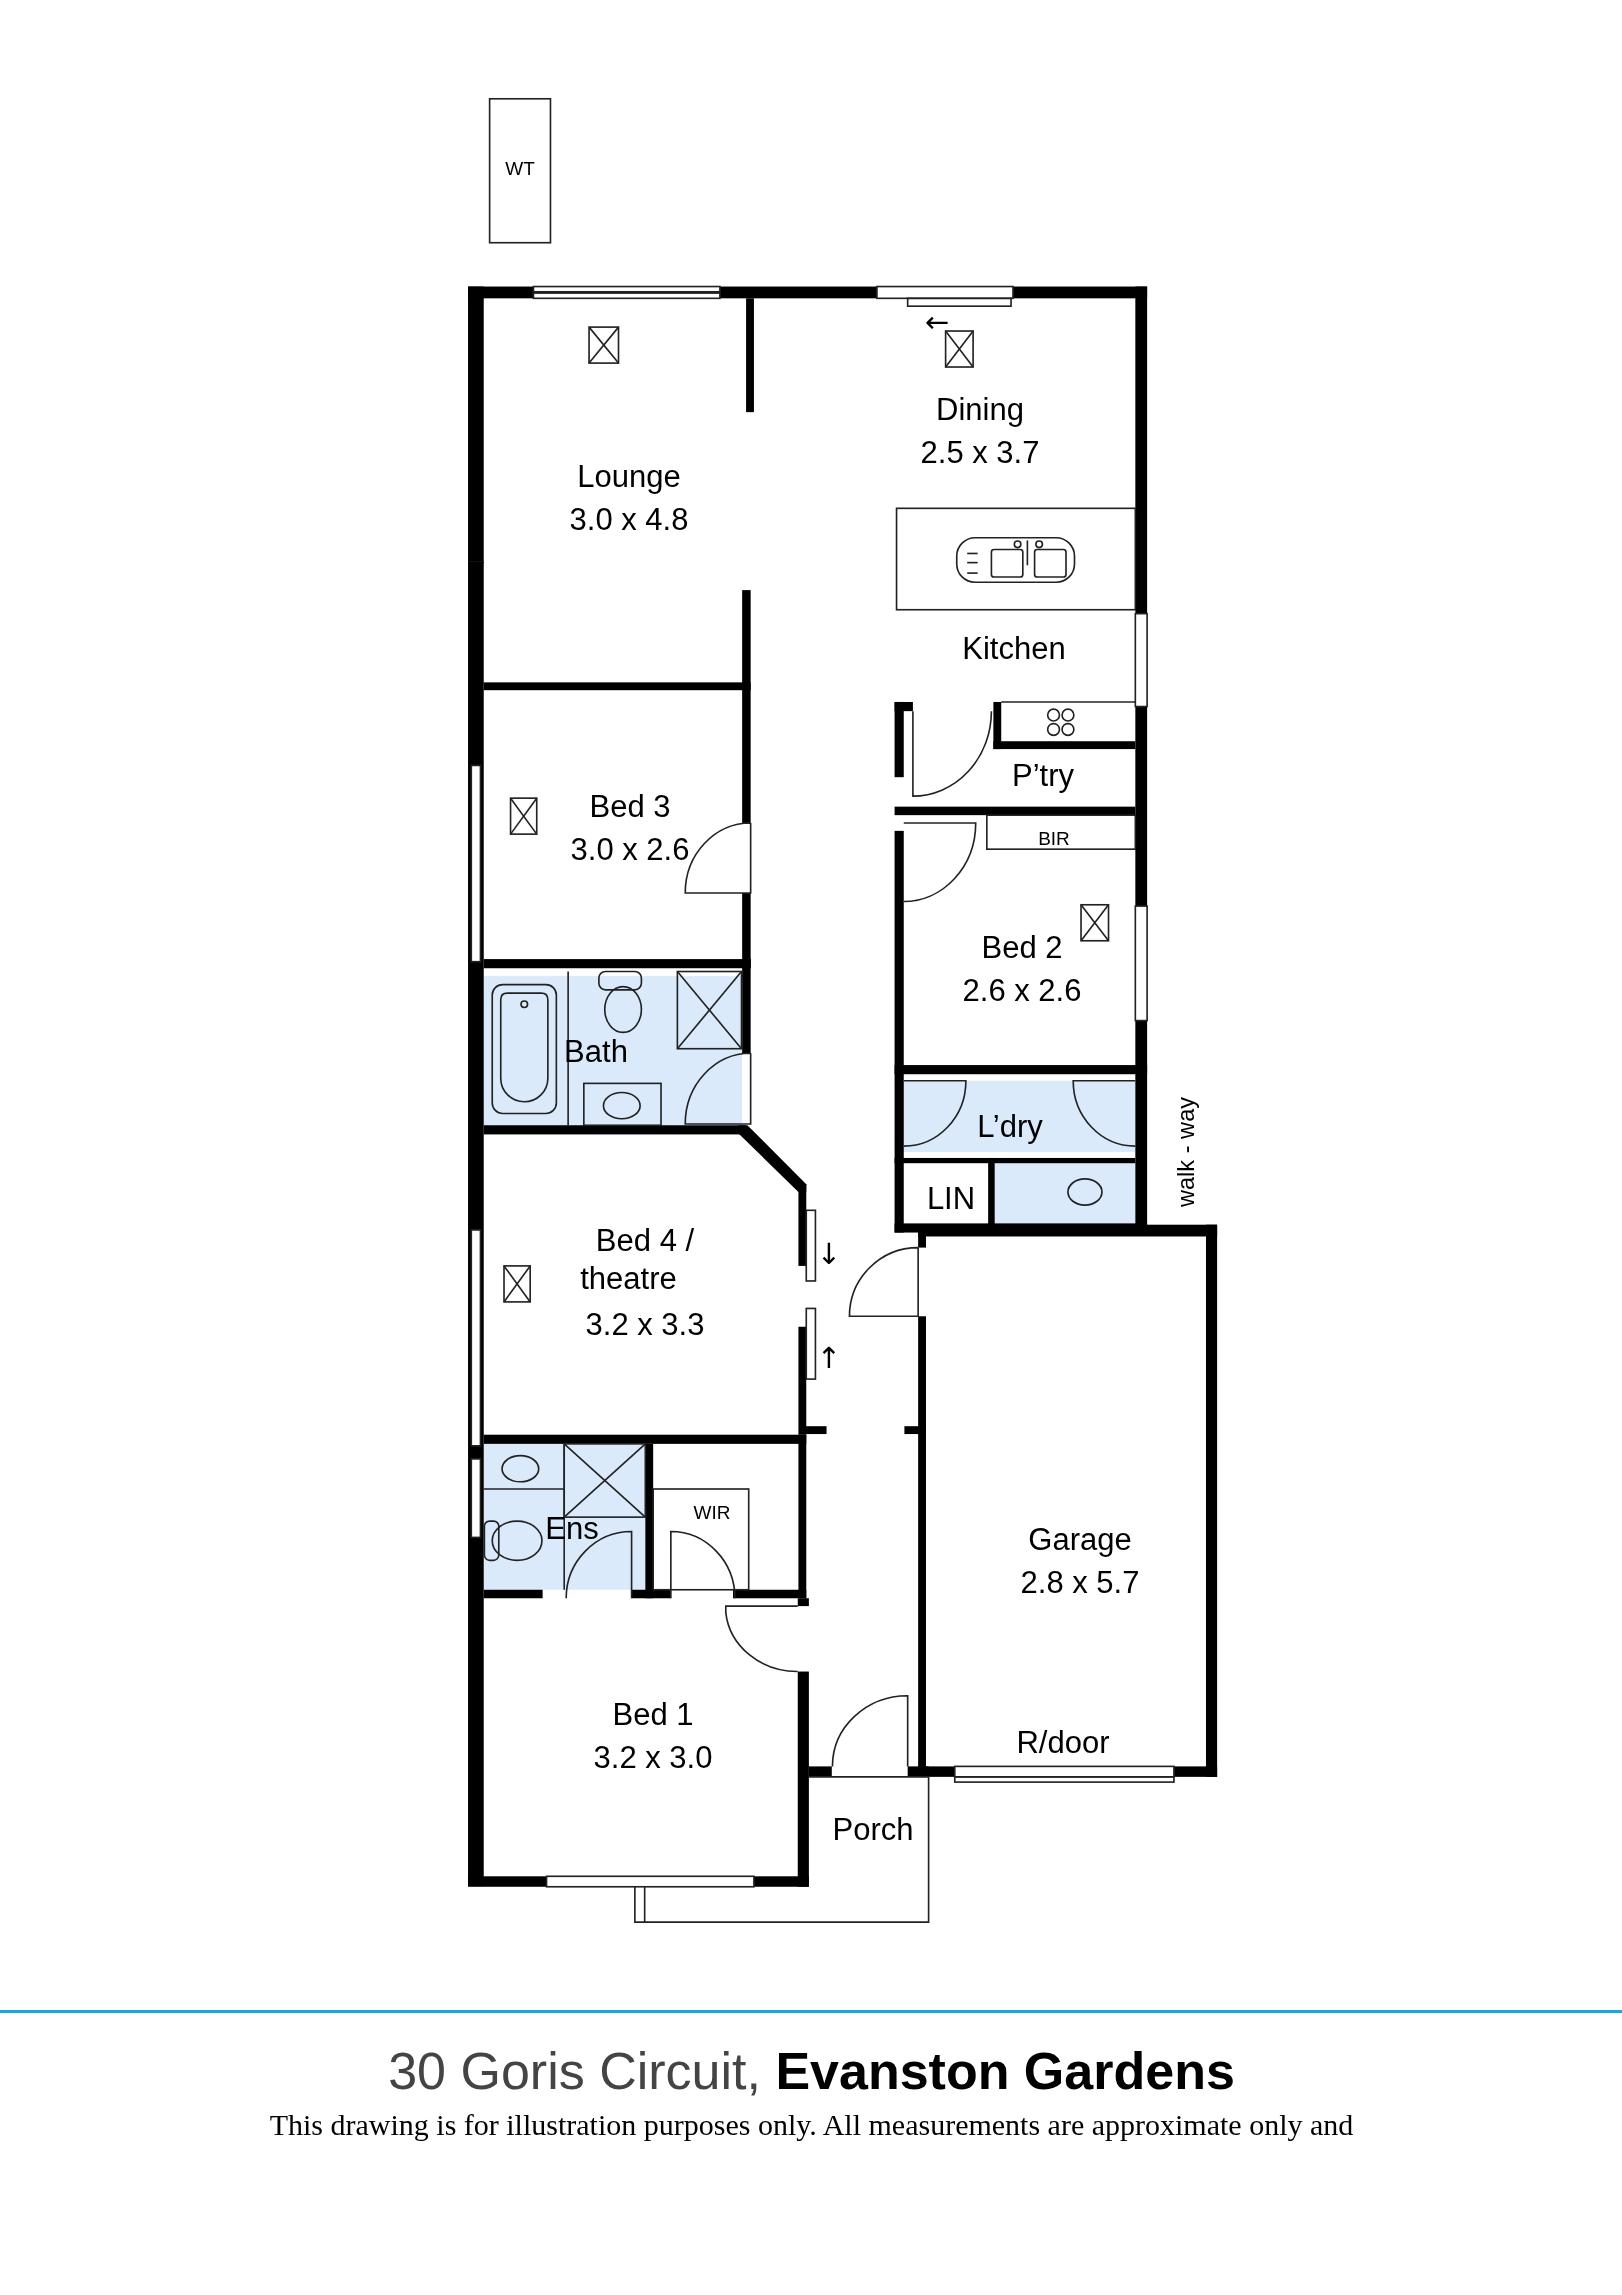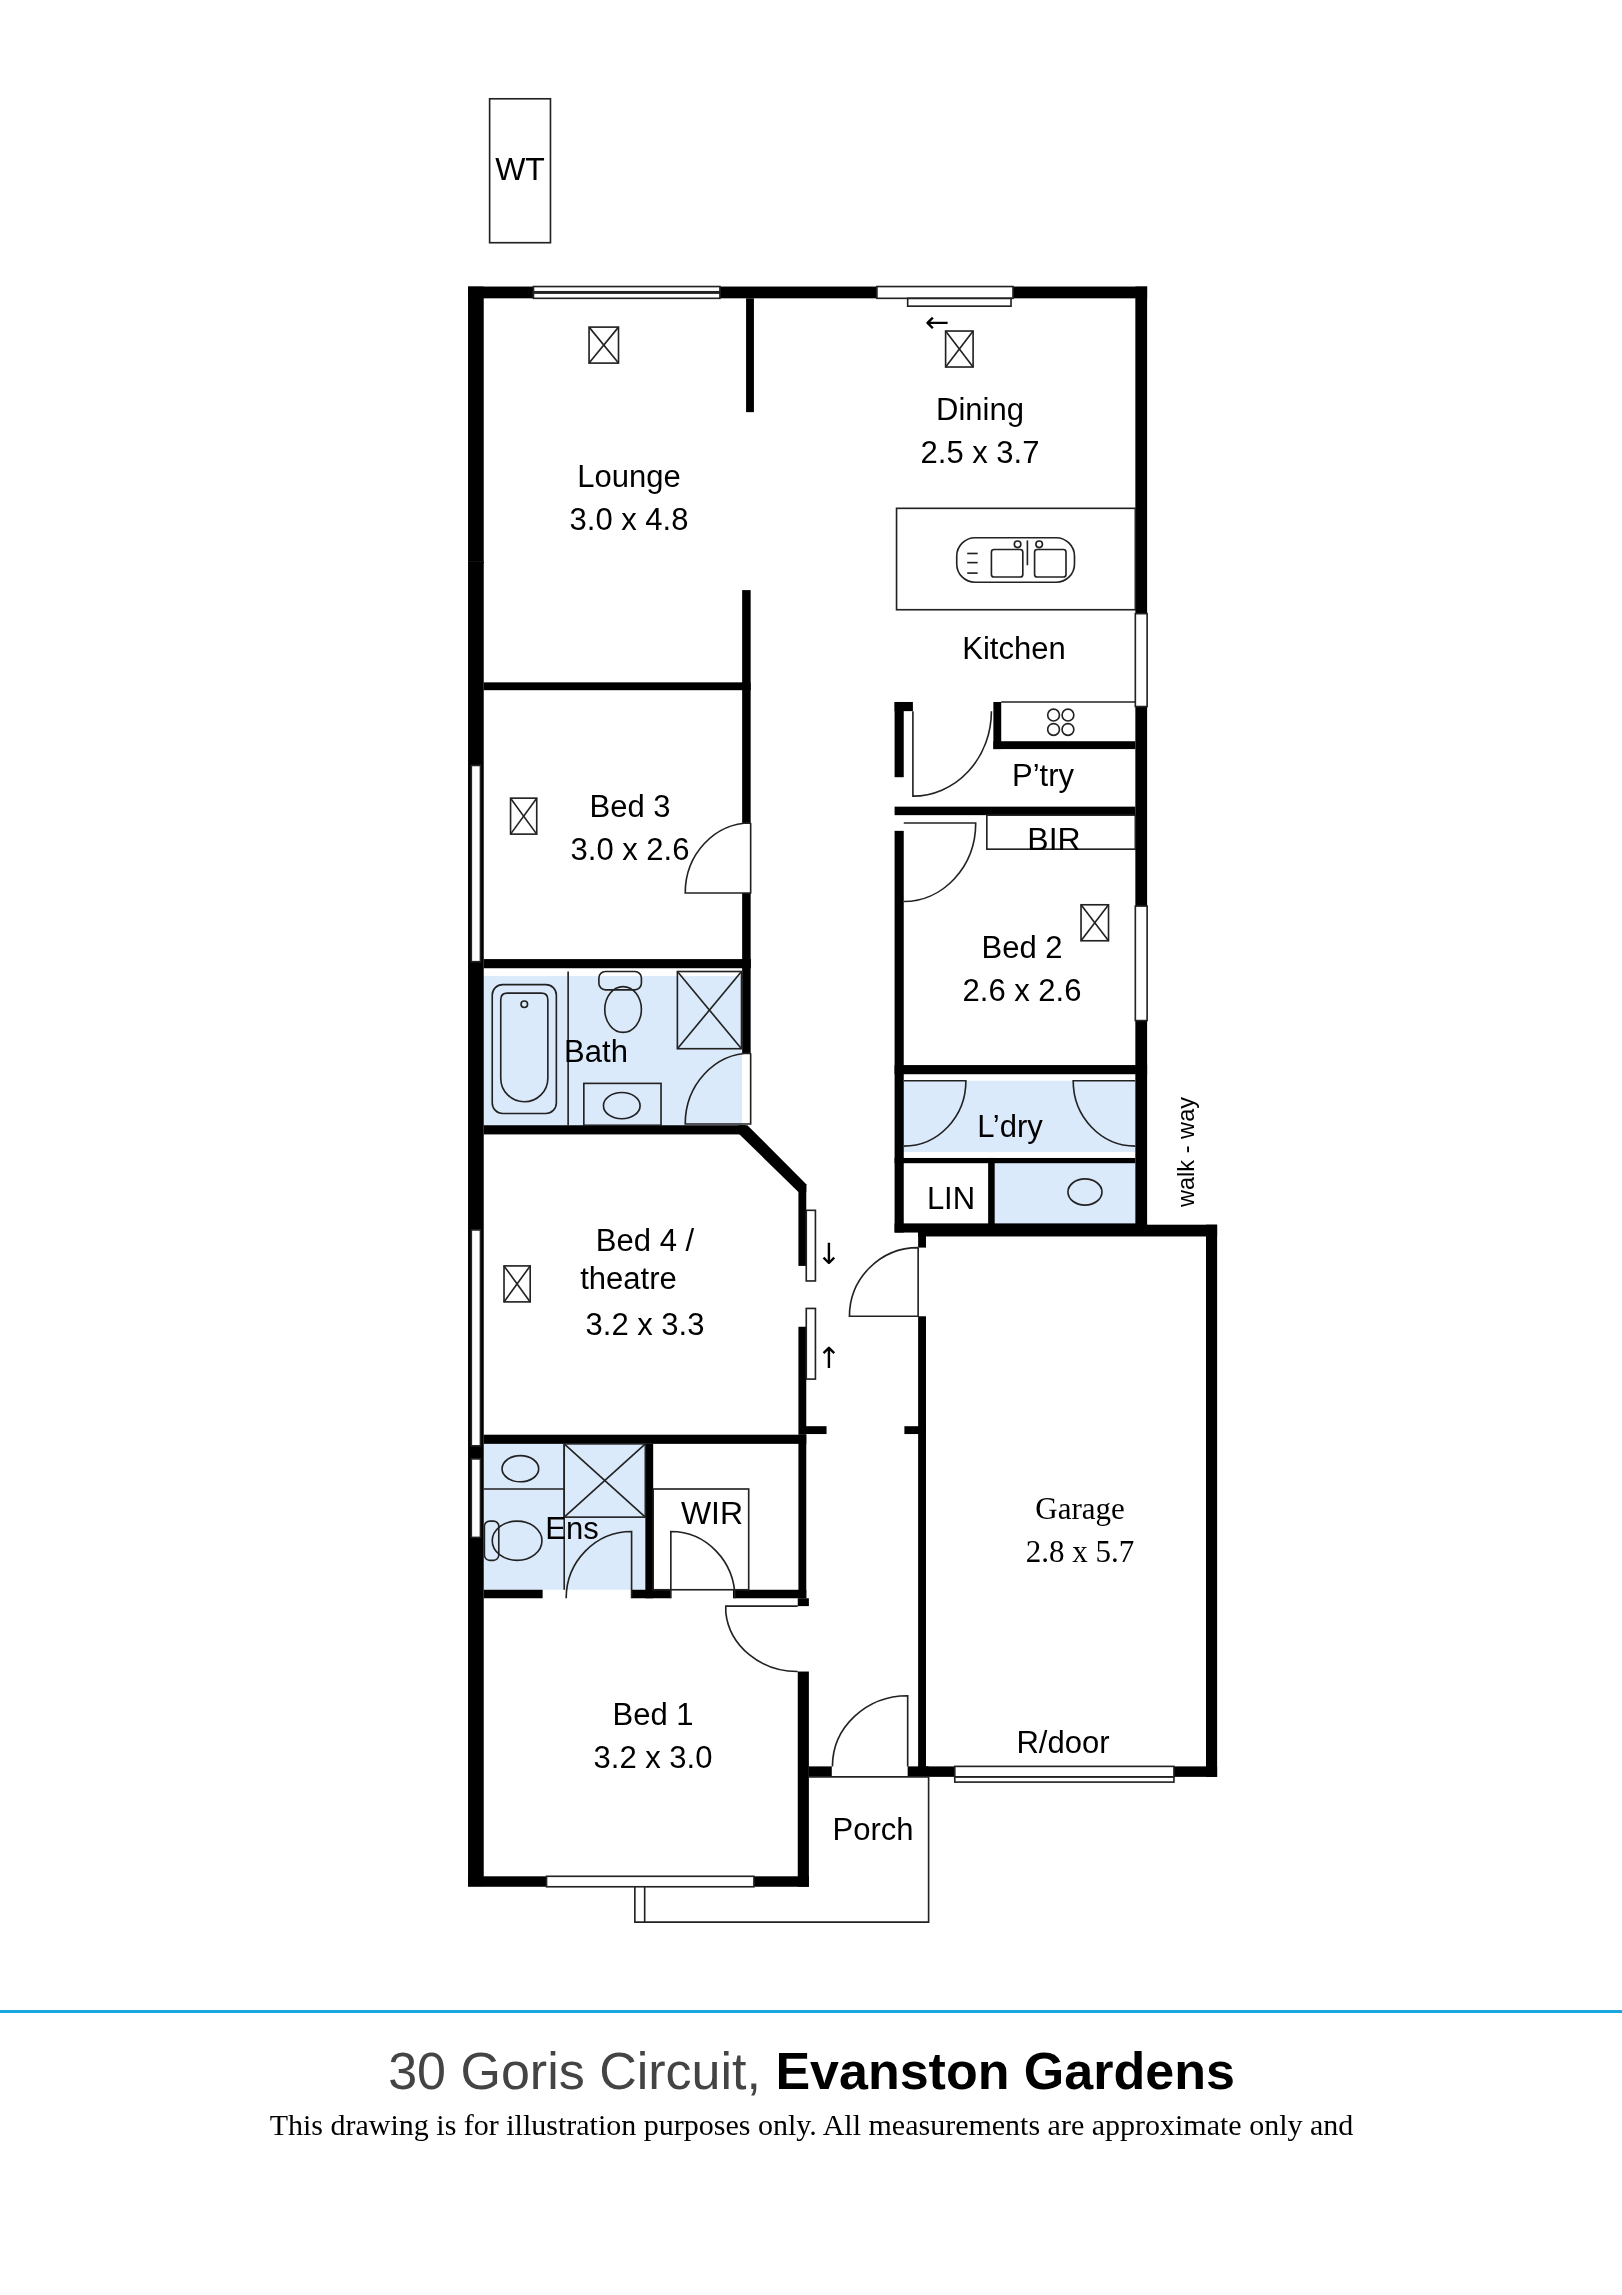--- a/index.html
+++ b/index.html
@@ -7,21 +7,21 @@
   #plan { position: absolute; left: 0; top: 0; width: 1623px; height: 2295px; }
   .wall { fill: #000; }
   .thin { fill: none; stroke: #222; stroke-width: 2.5; }
   .thin-w { fill: #fff; stroke: #222; stroke-width: 2.5; }
   .wet { fill: #dbeafa; }
   .room-label {
     position: absolute; transform: translate(-50%, 0);
     font-family: "Liberation Sans", sans-serif; font-size: 31px; color: #000;
     text-align: center; white-space: nowrap; line-height: 43px;
   }
-  .small-label { font-size: 32px; line-height: 26px; }
+  .small-label { font-size: 19px; line-height: 26px; }
   .walkway {
     position: absolute; left: 1186px; top: 1152px;
     transform: translate(-50%, -50%) rotate(-90deg);
     font-family: "Liberation Sans", sans-serif; font-size: 23.6px; white-space: nowrap;
   }
   .footer-line { position: absolute; left: 0; top: 2010px; width: 1623px; height: 3.3px; background: #1aa7df; }
   .address {
     position: absolute; left: 0; top: 2042px; width: 1623px; text-align: center;
     font-family: "Liberation Sans", sans-serif; font-size: 52px; line-height: 59px; white-space: nowrap;
   }
@@ -290,21 +290,21 @@
   <div style="margin-top:7.9px;">3.2 x 3.3</div>
 </div>
 
 <div class="arrow" style="left:829px;top:1254px;">↓</div>
 <div class="arrow" style="left:829px;top:1358px;">↑</div>
 
 <div class="room-label" style="left:572px;top:1507px;">Ens</div>
 
 <div class="room-label small-label" style="left:712px;top:1500px;">WIR</div>
 
-<div class="room-label" style="left:1080px;top:1487px;font-family:Liberation Serif, serif;">
+<div class="room-label" style="left:1080px;top:1518px;">
   <div>Garage</div>
   <div>2.8 x 5.7</div>
 </div>
 
 <div class="room-label" style="left:1063px;top:1721px;">R/door</div>
 
 <div class="room-label" style="left:653px;top:1693px;">
   <div>Bed 1</div>
   <div>3.2 x 3.0</div>
 </div>

